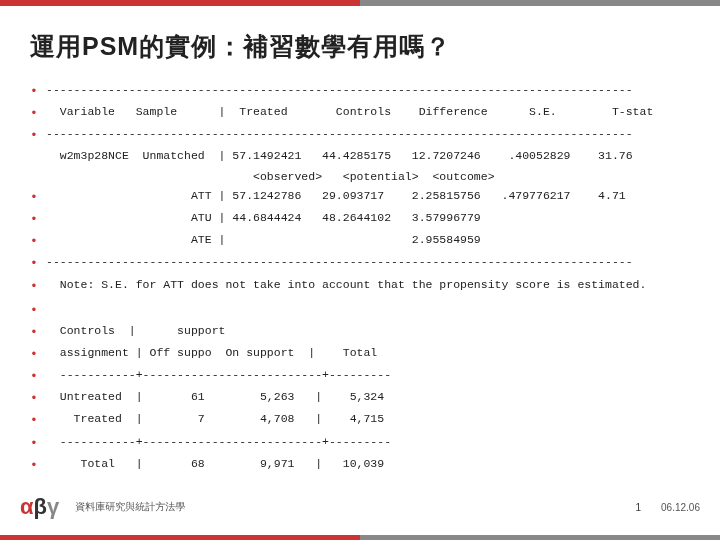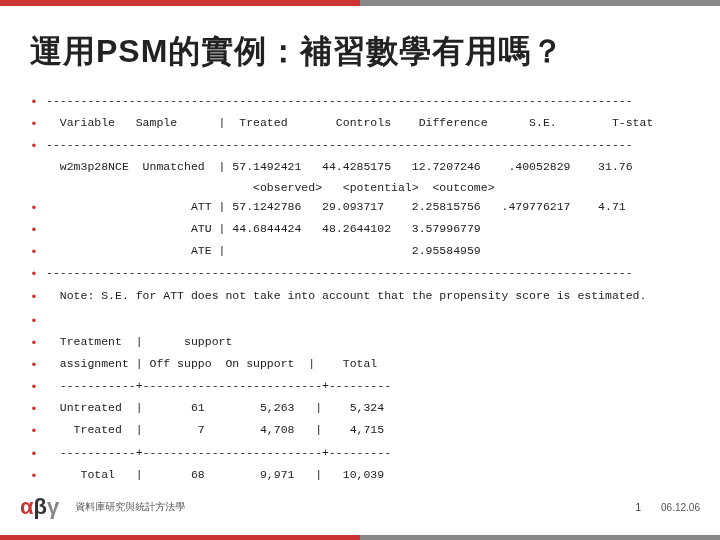--- a/index.html
+++ b/index.html
@@ -25,21 +25,21 @@
     .top-bar {
       position: absolute;
       top: 0;
       left: 0;
       right: 0;
       height: 6px;
       background: linear-gradient(to right, #cc3333 0%, #cc3333 50%, #888888 50%, #888888 100%);
     }
 
     .title {
-      font-size: 32px;
+      font-size: 25px;
       font-weight: bold;
       color: #222222;
       margin-top: 10px;
       margin-bottom: 18px;
       letter-spacing: 1px;
     }
 
     .content-area {
       font-family: 'Courier New', Courier, monospace;
       font-size: 11.5px;
@@ -175,21 +175,21 @@
       </div>
       <div class="bullet-row">
         <span class="bullet"></span>
         <span class="row-text"></span>
       </div>
       <div class="bullet-row">
         <span class="bullet">•</span>
       </div>
       <div class="bullet-row">
         <span class="bullet">•</span>
-        <span class="row-text">  Treatment  |      support</span>
+        <span class="row-text">  Controls  |      support</span>
       </div>
       <div class="bullet-row">
         <span class="bullet">•</span>
         <span class="row-text">  assignment | Off suppo  On support  |    Total</span>
       </div>
       <div class="bullet-row">
         <span class="bullet">•</span>
         <span class="row-text">  -----------+--------------------------+---------</span>
       </div>
       <div class="bullet-row">

